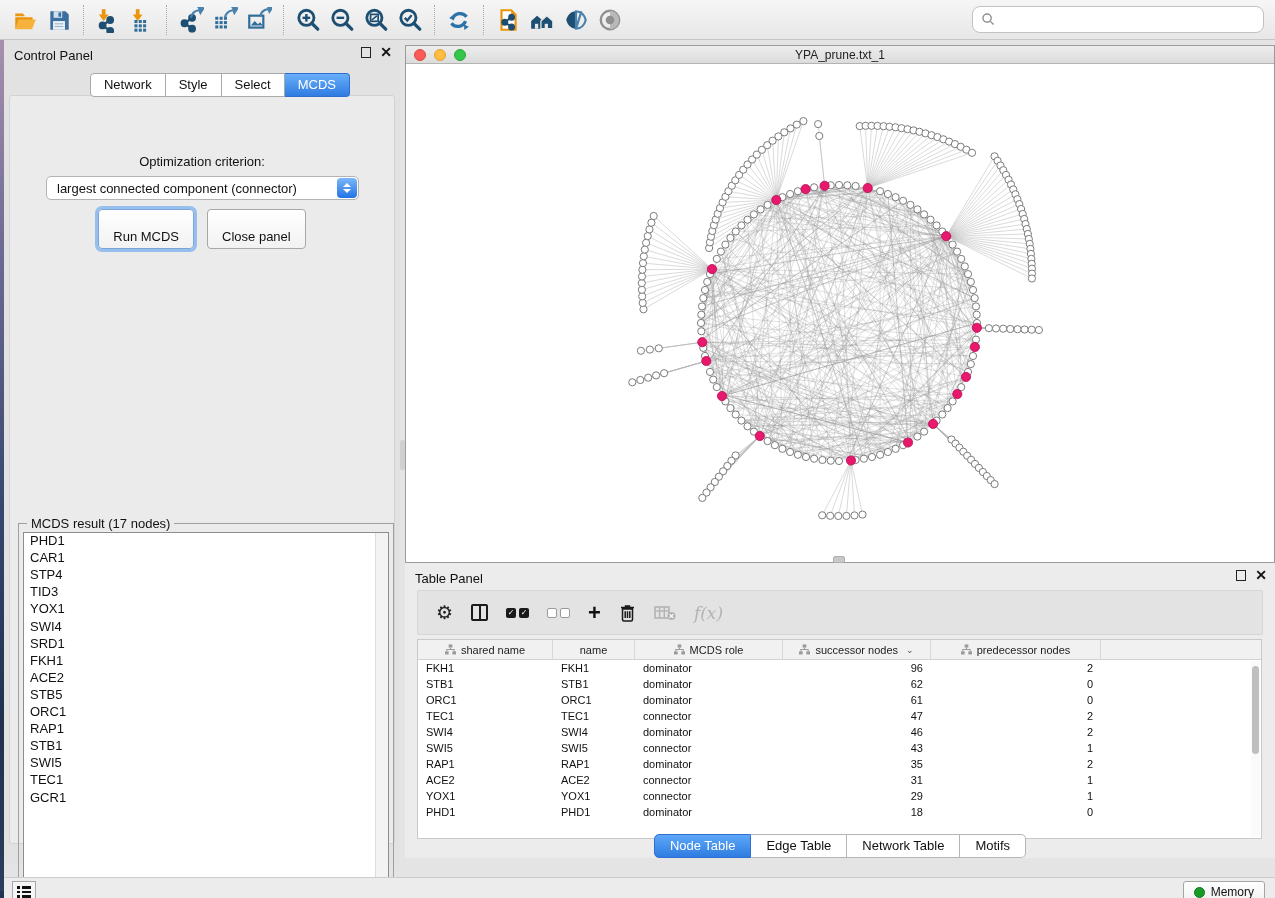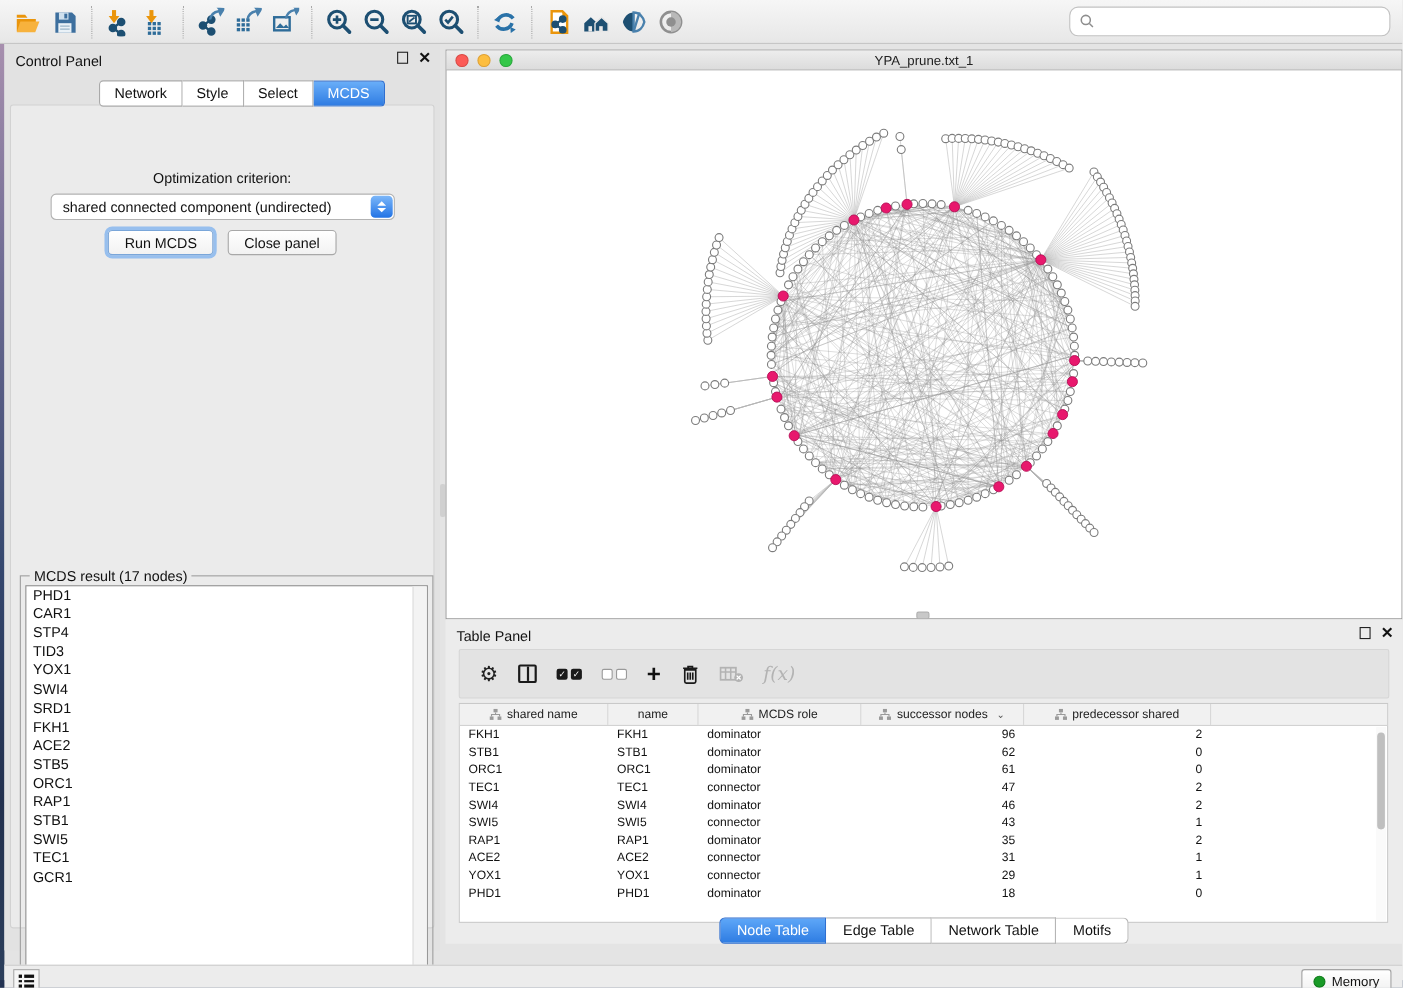--- a/index.html
+++ b/index.html
@@ -41,21 +41,21 @@
   #opt-label { position:absolute; left:0; top:58px; width:100%; text-align:center; font-size:13px; color:#111; }
   #opt-select { position:absolute; left:36px; top:80px; width:313px; height:24px; background:#fff;
     border:1px solid #b3b3b3; border-radius:5px; font-size:13px; color:#111; display:flex; align-items:center;
     padding-left:10px; cursor:pointer; }
   #opt-stepper { position:absolute; right:1px; top:1px; width:20px; height:20px; border-radius:4px;
     background:linear-gradient(#7cb7f9,#2273e5); display:flex; flex-direction:column; align-items:center; justify-content:center; gap:2px; }
   .chev-up { width:0; height:0; border-left:4px solid transparent; border-right:4px solid transparent; border-bottom:4px solid #fff; }
   .chev-dn { width:0; height:0; border-left:4px solid transparent; border-right:4px solid transparent; border-top:4px solid #fff; }
   #cp-buttons { position:absolute; left:0; top:113px; width:100%; display:flex; justify-content:center; gap:13px; }
   .cp-btn { font-size:13px; color:#111; background:linear-gradient(#ffffff,#f2f2f2); border:1px solid #a8a8a8;
-    border-radius:4px; padding:3px 14px; height:23px; cursor:pointer; font-family:"Liberation Sans",sans-serif; }
+    border-radius:4px; padding:19px 14px; height:23px; cursor:pointer; font-family:"Liberation Sans",sans-serif; }
   .cp-btn.focused { box-shadow:0 0 0 3px rgba(106,168,240,.65); border-color:#7aa6d9; }
 
   #mcds-group { position:absolute; left:8px; top:427px; width:376px; height:372px; border:1px solid #9f9f9f; }
   #mcds-group-title { position:absolute; left:8px; top:-8px; background:#ebebeb; padding:0 4px; font-size:13px; color:#111; }
   #mcds-list { position:absolute; left:4px; top:8px; right:4px; bottom:4px; background:#fff; border:1px solid #8d8d8d;
     font-size:13px; color:#111; overflow:hidden; }
   .mcds-item { padding:1.1px 6px; line-height:14.9px; }
   #mcds-scroll { position:absolute; right:0; top:0; bottom:0; width:13px; background:#f3f3f3; border-left:1px solid #ddd; }
 
   
@@ -317,21 +317,21 @@
     </div>
     <div class="cp-tabs" id="cp-tabs">
         <div class="cp-tab">Network</div>
         <div class="cp-tab">Style</div>
         <div class="cp-tab">Select</div>
         <div class="cp-tab sel">MCDS</div>
       </div>
     <div class="cp-body">
       <div id="opt-label">Optimization criterion:</div>
       <div id="opt-select">
-        <span>shared connected component (undirected)</span>
+        <span>largest connected component (connector)</span>
         <span id="opt-stepper">
           <span class="chev-up"></span>
             <span class="chev-dn"></span>
         </span>
       </div>
       <div id="cp-buttons">
         <button class="cp-btn focused">Run MCDS</button>
         <button class="cp-btn">Close panel</button>
       </div>
       <div id="mcds-group">
@@ -1256,21 +1256,21 @@
           </div>
           <div class="th" style="width: 170px;">
             <svg class="colicon" width="11" height="11" viewBox="0 0 12 12">
               <g fill="#9a9a9a">
                 <rect x="4" y="0.5" width="4" height="3.4"></rect>
                 <rect x="0" y="8" width="4" height="3.4"></rect>
                 <rect x="8" y="8" width="4" height="3.4"></rect>
               </g>
               <path d="M6 4 v2 M2 8 v-2 h8 v2" fill="none" stroke="#9a9a9a" stroke-width="1.1"></path>
             </svg>
-            <span>predecessor shared</span>
+            <span>predecessor nodes</span>
           </div>
         </div>
       <div id="tp-rows">
           <div class="tr">
             <div class="td" style="width: 135px;">FKH1</div>
             <div class="td" style="width: 82px;">FKH1</div>
             <div class="td" style="width: 148px;">dominator</div>
             <div class="td num" style="width: 148px;">96</div>
             <div class="td num" style="width: 170px;">2</div>
           </div>

